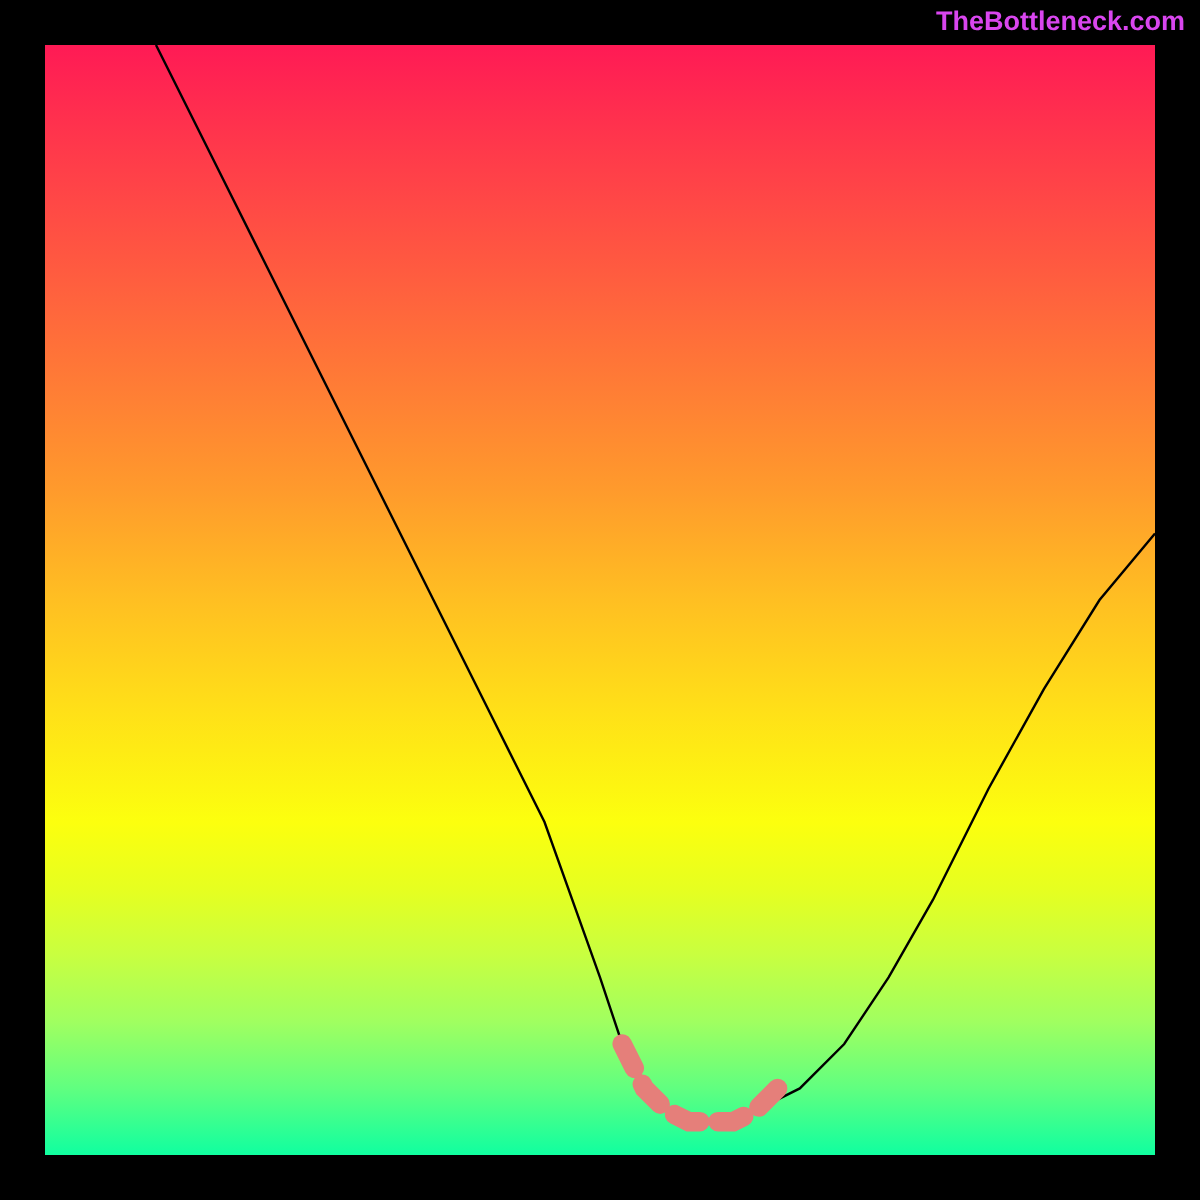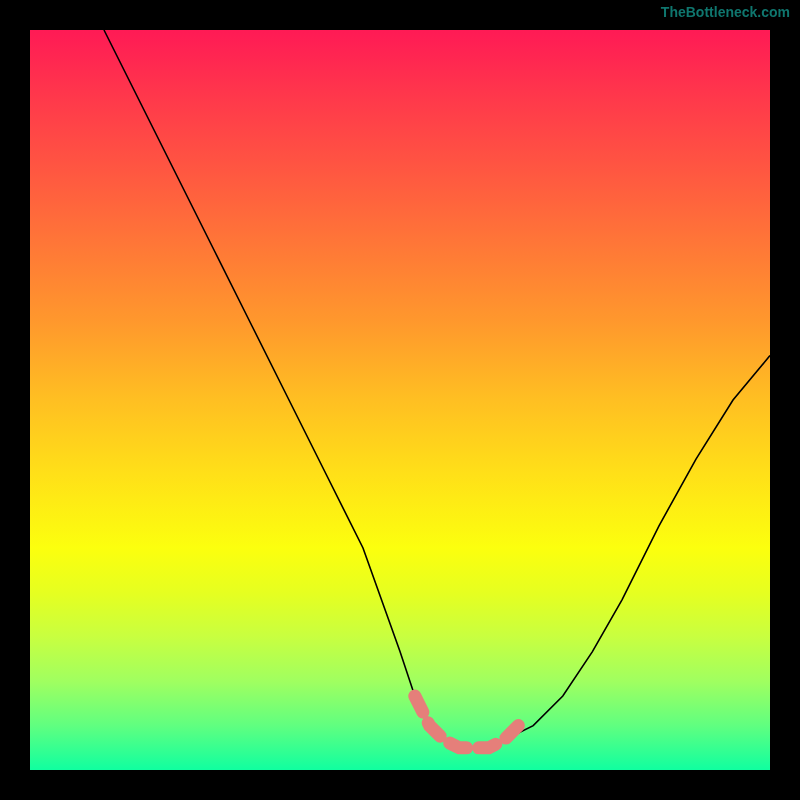--- a/index.html
+++ b/index.html
@@ -8,22 +8,22 @@
     width: 800px;
     height: 800px;
     background: #000;
     position: relative;
     font-family: Arial, Helvetica, sans-serif;
   }
   .watermark {
     position: absolute;
     top: 4px;
     right: 10px;
-    color: #0f766e;
-    font-size: 14px;
+    color: #d946ef;
+    font-size: 18px;
     font-weight: bold;
     z-index: 10;
   }
   .plot-area {
     position: absolute;
     left: 30px;
     top: 30px;
     width: 740px;
     height: 740px;
     background: linear-gradient(to bottom,

